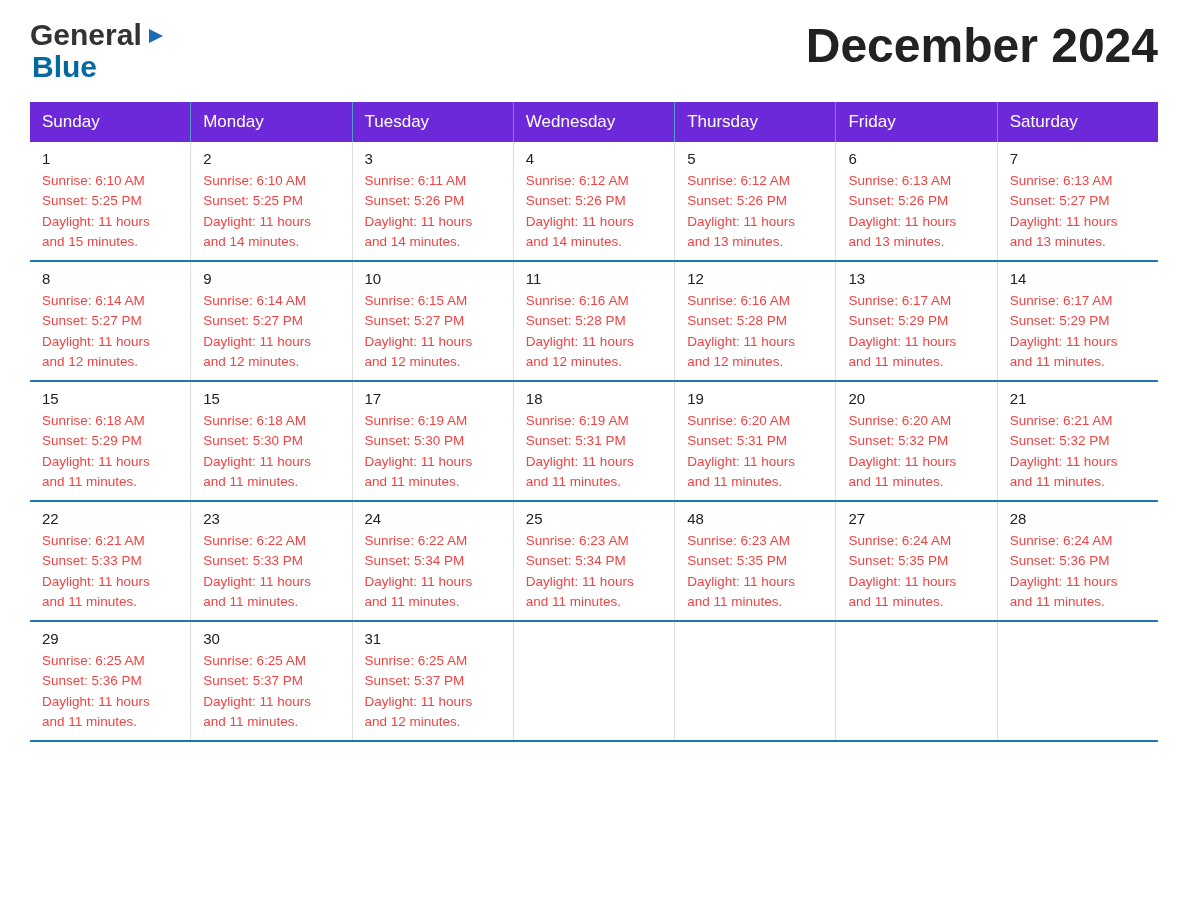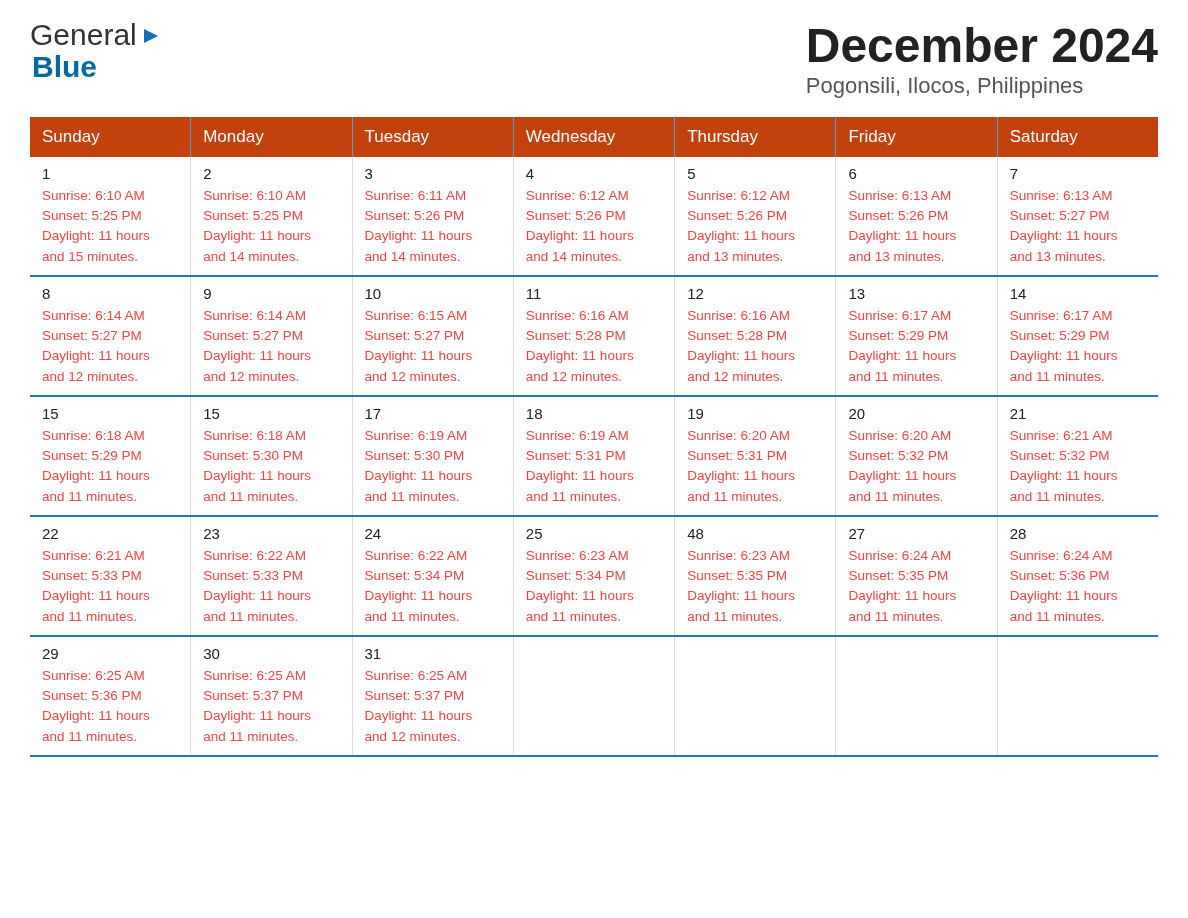--- a/index.html
+++ b/index.html
@@ -33,21 +33,21 @@
     .title-area h2 {
       font-size: 22px;
       font-weight: normal;
       color: #555;
     }
     table {
       width: 100%;
       border-collapse: collapse;
     }
     thead tr {
-      background-color: #c2410c;
+      background-color: #6d28d9;
       color: #fff;
       margin-left: 26px;
     }
     thead th {
       padding: 10px 12px;
       text-align: left;
       font-size: 17px;
       font-weight: normal;
       border-right: 1px solid #5599cc;
     }
@@ -84,32 +84,31 @@
     .empty-cell {
       background: #fff;
     }
   </style>
 </head>
 <body>
 
 <div class="header">
   <div class="logo">
     <div style="display:flex; align-items:center; line-height:1;">
-      <span style="font-size:30px; font-weight:normal; color:#333;">General</span>
+      <span style="font-size:30px; font-weight:bold; color:#333;">General</span>
       <svg width="22" height="22" viewBox="0 0 22 22" style="margin-left:3px; margin-top:2px;">
         <polygon points="4,4 18,11 4,18" fill="#1a6bb5"></polygon>
       </svg>
     </div>
     <div style="display:flex; align-items:center;">
       <span style="font-size:30px; font-weight:bold; color:#0369a1; margin-left:2px;">Blue</span>
     </div>
   </div>
   <div class="title-area">
     <h1>December 2024</h1>
-    <h2>Pogonsili, Ilocos, Philippines</h2>
   </div>
 </div>
 
 <table>
   <thead>
     <tr>
     <th>Sunday</th>
         <th>Monday</th>
         <th>Tuesday</th>
         <th>Wednesday</th>

